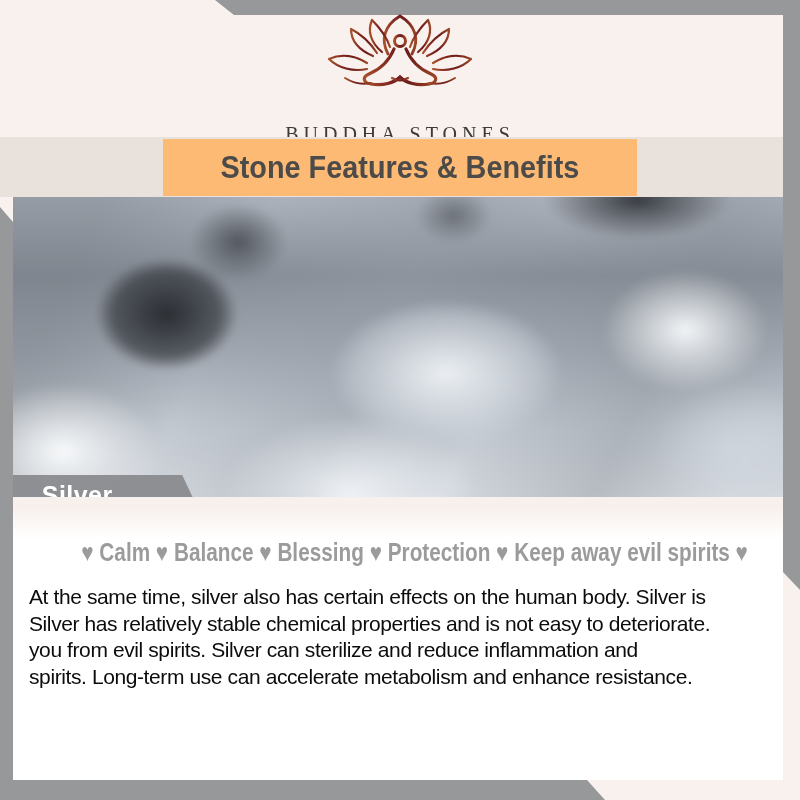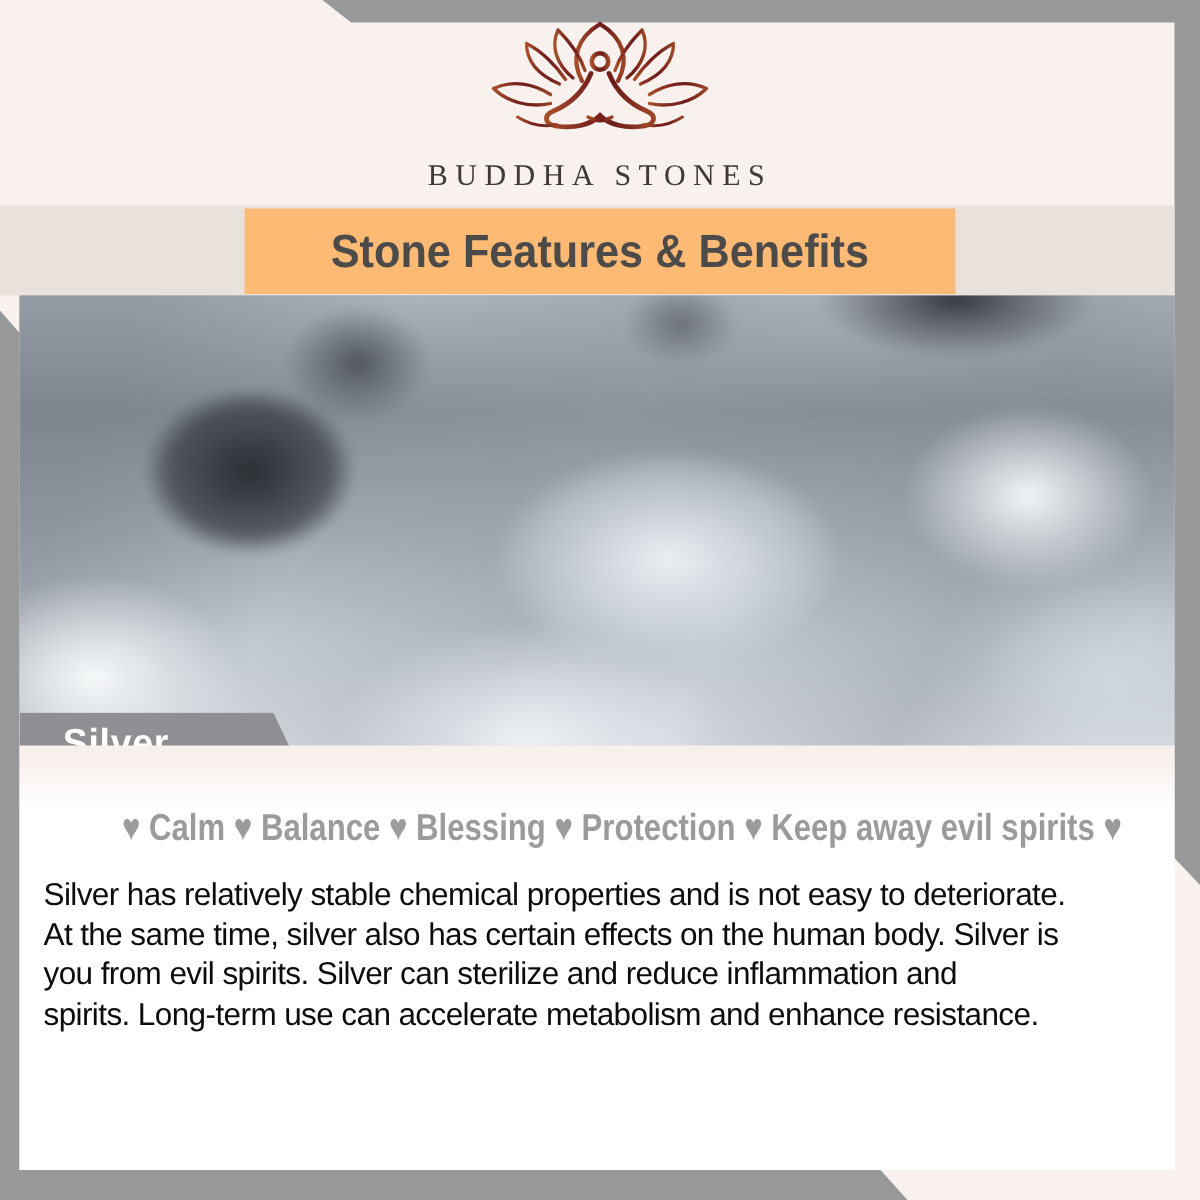--- a/index.html
+++ b/index.html
@@ -8,21 +8,21 @@
     background:#f8f1ed;font-family:"Liberation Sans",sans-serif;
   }
   
   .accent{position:absolute;inset:0;background:#97989a;}
   .accent.tr{clip-path:polygon(215px 0px,800px 0px,800px 590px,783px 572px,783px 15px,234px 15px);}
   .accent.bl{clip-path:polygon(0px 207px,13px 222px,13px 780px,587px 780px,605px 800px,0px 800px);}
 
   
   .logo-area{position:absolute;top:14px;left:0;width:800px;text-align:center;}
   .logo-svg{display:block;margin:0 auto;}
-  .brand-name{margin-top:0;font-family:"Liberation Serif",serif;font-size:20px;
+  .brand-name{margin-top:17px;font-family:"Liberation Serif",serif;font-size:20px;
     letter-spacing:5px;color:#3d3936;white-space:nowrap;}
 
   
   .title-band{position:absolute;left:0;top:137px;width:783px;height:60px;background:#e9e1db;}
   .title-box{position:absolute;left:163px;top:139px;width:474px;height:57px;background:#fdba74;
     display:flex;align-items:center;justify-content:center;}
   .title-text{font-size:31px;font-weight:bold;color:#4c4b49;white-space:nowrap;
     transform:scaleX(.93);}
 
   
@@ -107,19 +107,19 @@
     <span class="badge-label">Silver</span>
   </div>
 
   <div class="panel"></div>
 
   <div class="benefits">
     <span class="benefits-text">♥ Calm ♥ Balance ♥ Blessing ♥ Protection ♥ Keep away evil spirits ♥</span>
   </div>
 
   <div class="description">
+    <div class="desc-line">At the same time, silver also has certain effects on the human body. Silver is</div>
     <div class="desc-line">Silver has relatively stable chemical properties and is not easy to deteriorate.</div>
-    <div class="desc-line">At the same time, silver also has certain effects on the human body. Silver is</div>
     <div class="desc-line">you from evil spirits. Silver can sterilize and reduce inflammation and</div>
     <div class="desc-line">spirits. Long-term use can accelerate metabolism and enhance resistance.</div>
   </div>
 
 </div>
 
 </body></html>

